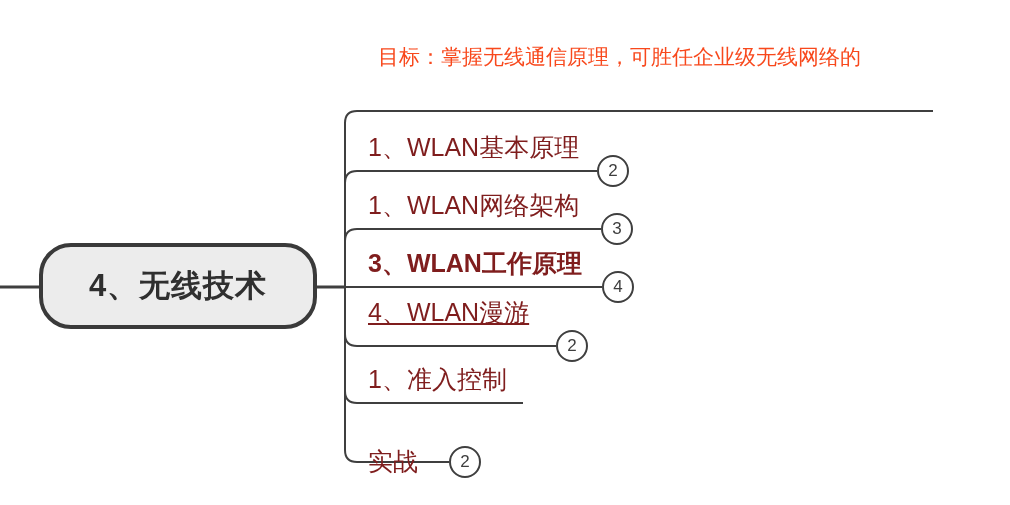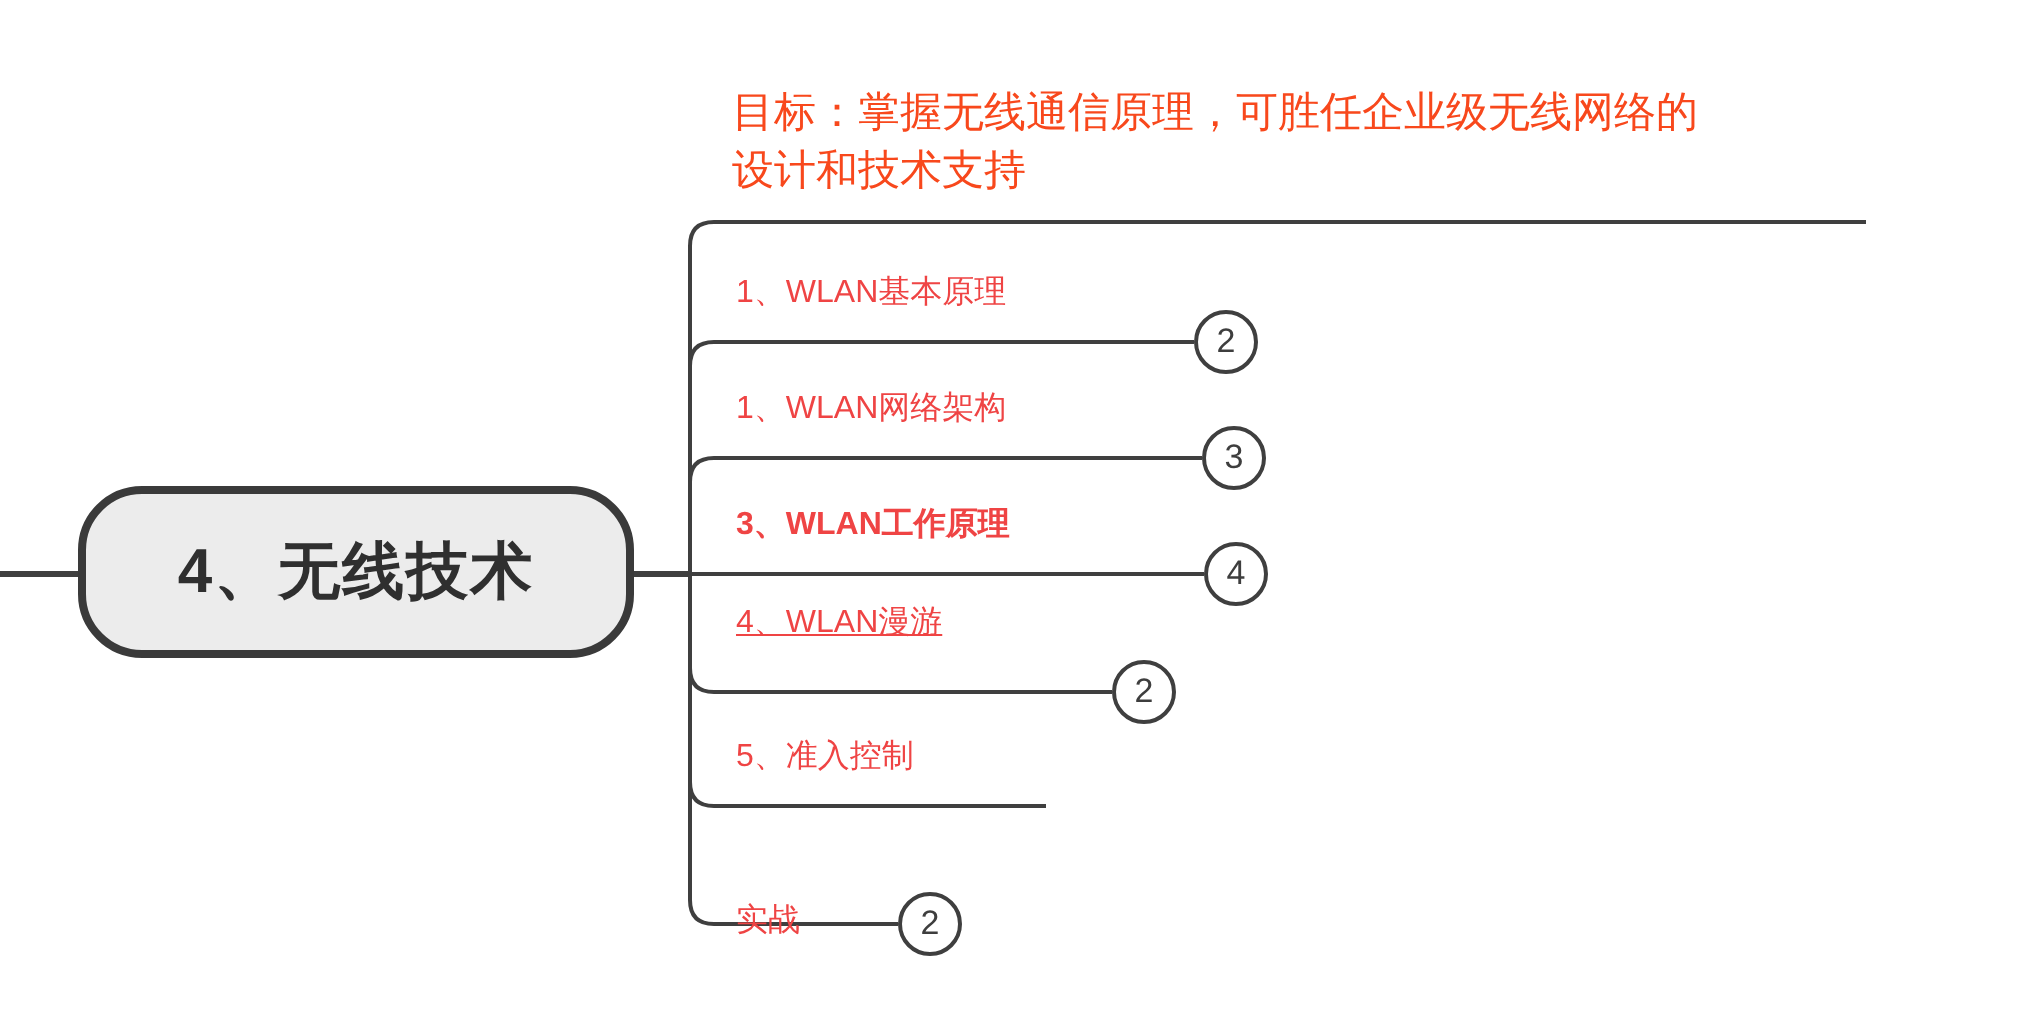--- a/index.html
+++ b/index.html
@@ -22,24 +22,24 @@
   }
   .root-label{
     font-size:31px;font-weight:bold;color:#2f2f2f;letter-spacing:1px;
     white-space:nowrap;
   }
   .note{
     position:absolute;left:366px;top:42px;z-index:2;
     font-size:21px;line-height:29px;color:#f8481c;
     white-space:nowrap;cursor:default;
   }
-  .note div{display:block;}
+  .note div{display:block;margin-left:12px;}
   .topic{
     position:absolute;left:368px;z-index:2;
-    font-size:16px;line-height:28px;color:#ef4444;
+    font-size:25px;line-height:28px;color:#7f1d1d;
     white-space:nowrap;cursor:default;
   }
   .t1{top:133px;} .t2{top:191px;} .t3{top:249px;font-weight:bold;}
   .t4{top:298px;text-decoration:underline;} .t5{top:365px;} .t6{top:424px;margin-top:23px;}
   .badge{
     position:absolute;width:32px;height:32px;box-sizing:border-box;
     background:#ffffff;border:2px solid #3f3f3f;border-radius:50%;
     display:flex;align-items:center;justify-content:center;
     font-size:17px;color:#3e3e3e;z-index:4;cursor:pointer;
   }
@@ -70,32 +70,31 @@
       <path d="M345,287 V334 Q345,346 357,346 H556" stroke-width="2"></path>
 
       <path d="M345,287 V391 Q345,403 357,403 H523" stroke-width="2"></path>
 
       <path d="M345,287 V450 Q345,462 357,462 H449" stroke-width="2"></path>
     </g>
   </svg>
 
   <div class="note">
     <div>目标：掌握无线通信原理，可胜任企业级无线网络的</div>
-    <div>设计和技术支持</div>
   </div>
 
   <div class="root-node">
     <span class="root-label">4、无线技术</span>
   </div>
 
   <div class="topic t1">1、WLAN基本原理</div>
   <div class="topic t2">1、WLAN网络架构</div>
   <div class="topic t3">3、WLAN工作原理</div>
   <div class="topic t4">4、WLAN漫游</div>
-  <div class="topic t5">5、准入控制</div>
+  <div class="topic t5">1、准入控制</div>
   <div class="topic t6">实战</div>
 
   <div class="badge b1">2</div>
   <div class="badge b2">3</div>
   <div class="badge b3">4</div>
   <div class="badge b4">2</div>
   <div class="badge b6">2</div>
 
 </div>
 

